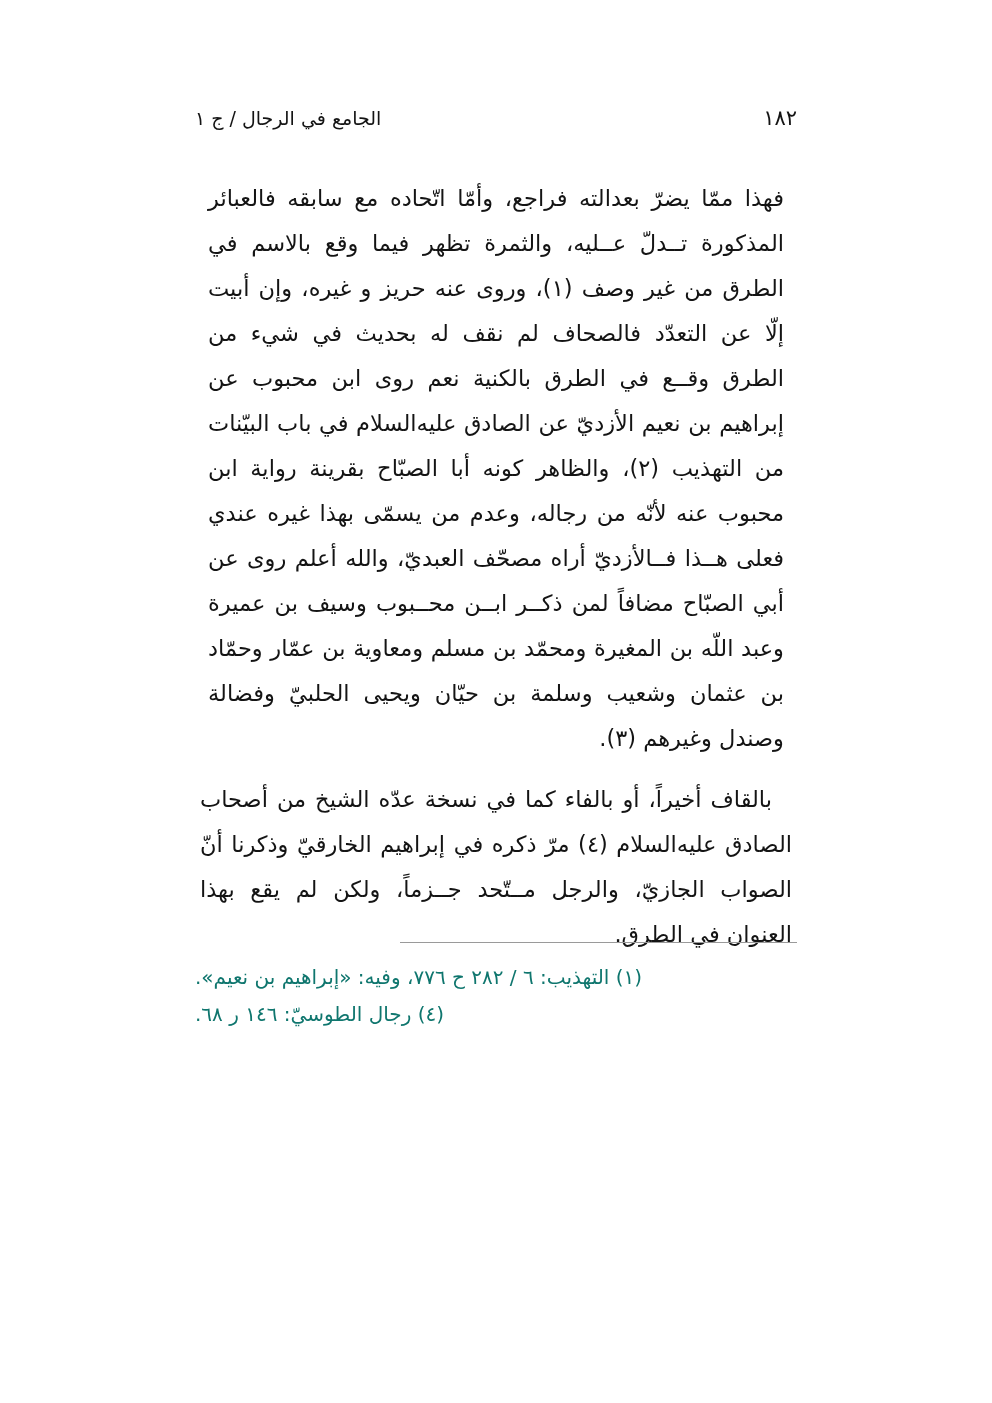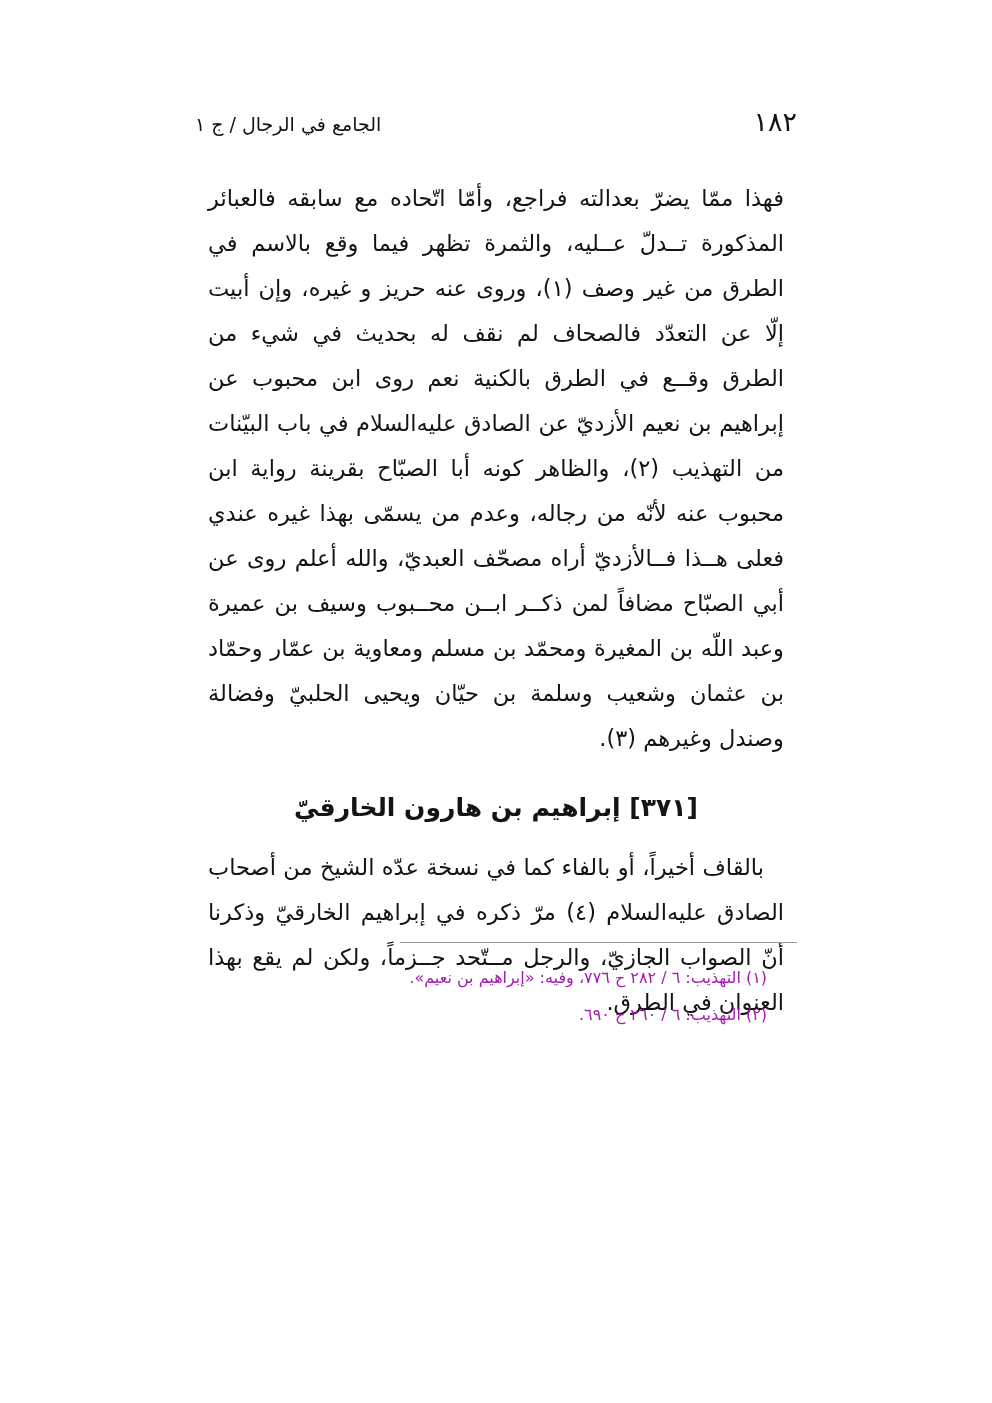--- a/index.html
+++ b/index.html
@@ -26,21 +26,21 @@
     justify-content: space-between;
     align-items: baseline;
     font-size: 19px;
   }
   .header-title {
     direction: rtl;
     font-weight: normal;
   }
   .page-number {
     direction: rtl;
-    font-size: 27px;
+    font-size: 21px;
   }
   .page-body {
     position: absolute;
     top: 160px;
     left: 192px;
     right: 192px;
     direction: rtl;
     text-align: justify;
     font-size: 22.5px;
     line-height: 45px;
@@ -49,65 +49,64 @@
     margin: 16px;
   }
   .entry-heading {
     margin: 26px 0 6px 0;
     text-align: center;
     font-size: 25px;
     font-weight: bold;
     line-height: 42px;
   }
   .entry-body {
-    margin: 16px;
+    margin: 8px;
     text-indent: 20px;
   }
   .footnotes {
     position: absolute;
     top: 942px;
     left: 195px;
     right: 195px;
     direction: rtl;
   }
   .footnote-rule {
     border: none;
     border-top: 1.5px solid #9a9a9a;
     width: 66%;
     margin: 0 0 16px auto; 
   }
   .footnote-item {
-    text-align: right;
+    text-align: left;
     padding-right: 30px;
-    font-size: 16px;
+    font-size: 20px;
     line-height: 37px;
-    color: #a21caf;
+    color: #0f766e;
   }
 </style>
 </head>
 <body>
 
 <div class="page">
 
   <header class="page-header">
     <span class="header-title">الجامع في الرجال / ج ١</span>
     <span class="page-number">١٨٢</span>
   </header>
 
   <main class="page-body">
 
     <p class="opening-paragraph">فهذا ممّا يضرّ بعدالته فراجع، وأمّا اتّحاده مع سابقه فالعبائر المذكورة تــدلّ عــليه، والثمرة تظهر فيما وقع بالاسم في الطرق من غير وصف (١)، وروى عنه حريز و غيره، وإن أبيت إلّا عن التعدّد فالصحاف لم نقف له بحديث في شيء من الطرق وقــع في الطرق بالكنية نعم روى ابن محبوب عن إبراهيم بن نعيم الأزديّ عن الصادق عليه‌السلام في باب البيّنات من التهذيب (٢)، والظاهر كونه أبا الصبّاح بقرينة رواية ابن محبوب عنه لأنّه من رجاله، وعدم من يسمّى بهذا غيره عندي فعلى هــذا فــالأزديّ أراه مصحّف العبديّ، والله أعلم روى عن أبي الصبّاح مضافاً لمن ذكــر ابــن محــبوب وسيف بن عميرة وعبد اللّه بن المغيرة ومحمّد بن مسلم ومعاوية بن عمّار وحمّاد بن عثمان وشعيب وسلمة بن حيّان ويحيى الحلبيّ وفضالة وصندل وغيرهم (٣).</p>
 
-    <h2 class="entry-heading">[٣٧١] إبراهيم بن هارون الخارقيّ</h2>
 
     <p class="entry-body">بالقاف أخيراً، أو بالفاء كما في نسخة عدّه الشيخ من أصحاب الصادق عليه‌السلام (٤) مرّ ذكره في إبراهيم الخارقيّ وذكرنا أنّ الصواب الجازيّ، والرجل مــتّحد جــزماً، ولكن لم يقع بهذا العنوان في الطرق.</p>
 
 
 
   </main>
 
   <footer class="footnotes">
     <hr class="footnote-rule">
     <div class="footnote-item">(١) التهذيب: ٦ / ٢٨٢ ح ٧٧٦، وفيه: «إبراهيم بن نعيم».</div>
-    <div class="footnote-item">(٢) التهذيب: ٦ / ٢٦٠ ح ٦٩٠.</div>
+    <div class="footnote-item">(٤) رجال الطوسيّ: ١٤٦ ر ٦٨.</div>
   </footer>
 
 </div>
 
 </body></html>

